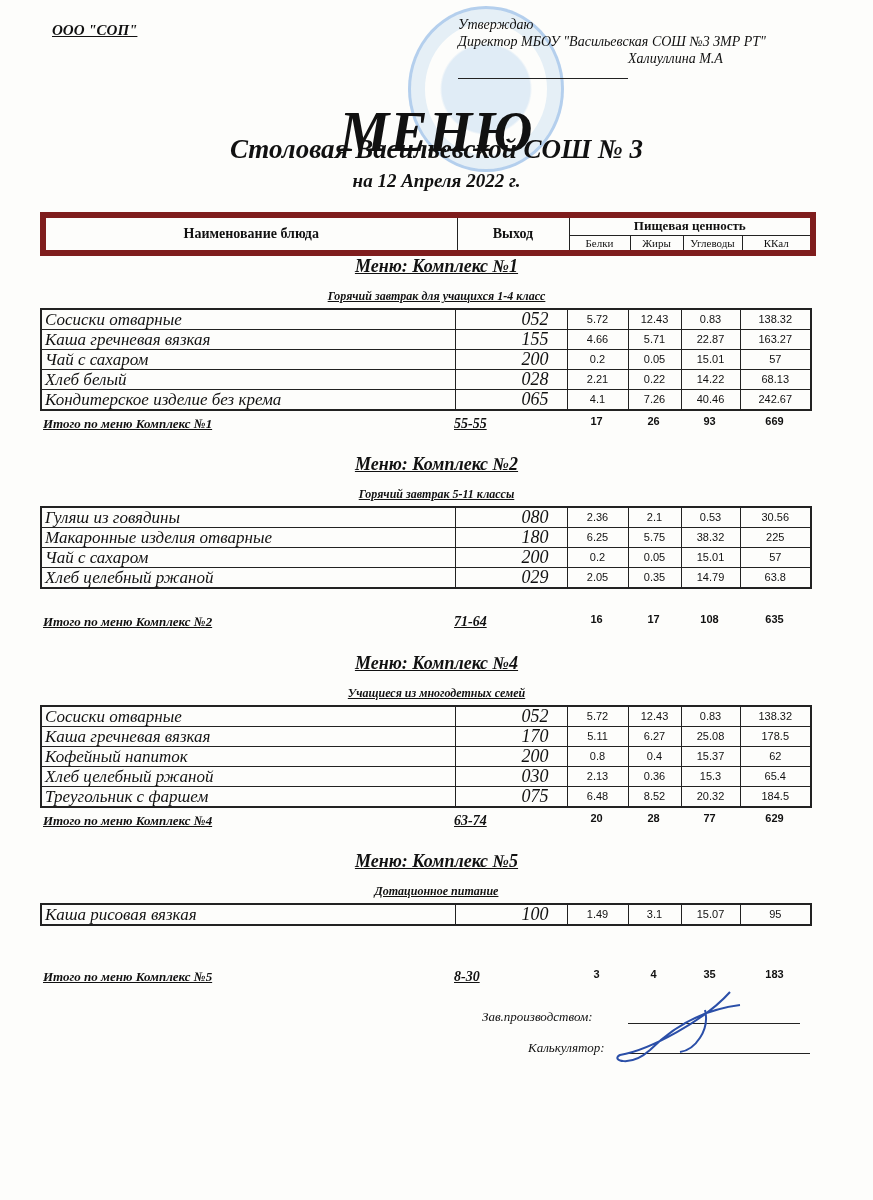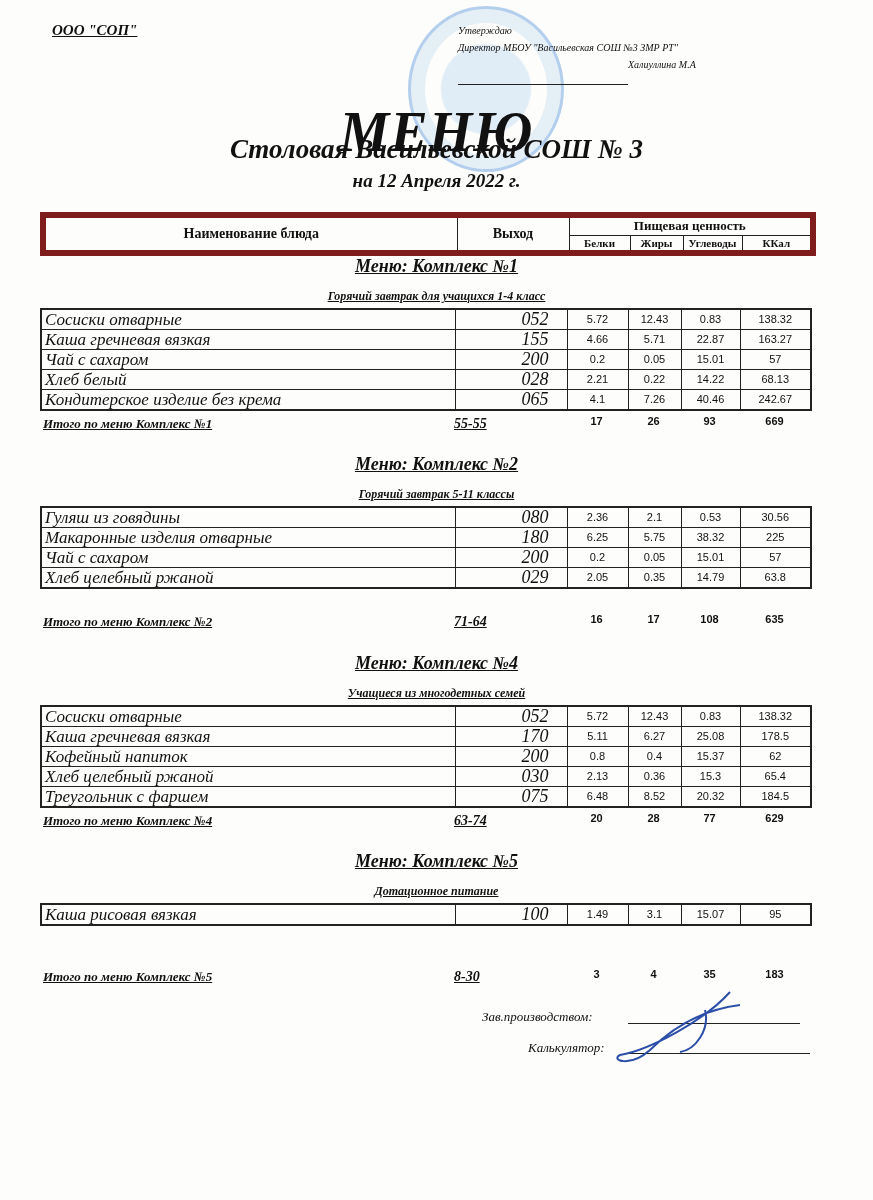--- a/index.html
+++ b/index.html
@@ -2,38 +2,38 @@
 <html><head>
 <meta charset="utf-8">
 <style>
   html, body { margin: 0; padding: 0; }
   body {
     width: 873px; height: 1200px; background: #fdfdfb; position: relative; overflow: hidden;
     font-family: "Liberation Serif", serif; color: #111;
   }
   .abs { position: absolute; }
   .org { left: 52px; top: 22px; font-size: 15px; font-weight: bold; font-style: italic; text-decoration: underline; }
-  .approve { left: 458px; top: 22px; font-size: 10px; font-style: italic; line-height: 17px; }
+  .approve { left: 458px; top: 16px; font-size: 14px; font-style: italic; line-height: 17px; }
   .approve .name { display: block; padding-left: 170px; }
   .approve .sigline { position: absolute; left: 0; top: 62px; width: 170px; border-bottom: 1px solid #222; }
   .stamp {
     left: 408px; top: 6px; width: 150px; height: 160px; border-radius: 50%;
     border: 3px solid rgba(90,150,220,0.45); box-shadow: inset 0 0 0 14px rgba(120,175,230,0.18);
     background: radial-gradient(circle, rgba(110,170,230,0.20) 0 40%, rgba(255,255,255,0) 42%);
   }
   .title { left: 0; width: 873px; text-align: center; font-style: italic; font-weight: bold; }
   .t1 { top: 76px; font-size: 56px; letter-spacing: 1px; margin-top: 24px; }
   .t2 { top: 134px; font-size: 27px; }
   .t3 { top: 170px; font-size: 19px; }
 
   table { border-collapse: collapse; position: absolute; left: 40px; width: 770px; table-layout: fixed; }
   col.c-name { width: 414px; } col.c-out { width: 112px; } col.c-b { width: 61px; }
   col.c-f { width: 53px; } col.c-u { width: 59px; } col.c-k { width: 71px; }
   .hdr { top: 212px; border: 6px solid #7f1d1d; }
-  .hdr td { border: 1px solid #222; text-align: center; font-family: "Liberation Serif", serif; padding: 0; font-weight: bold; }
+  .hdr td { border: 1px solid #222; text-align: center; font-family: "Liberation Serif", serif; padding: 0; }
   .hdr .h-big { font-weight: bold; font-size: 14px; height: 32px; }
   .hdr .h-pv { font-weight: bold; font-size: 13px; height: 16px; }
   .hdr .h-small { font-size: 11px; height: 14px; }
 
   .sect { left: 0; width: 873px; text-align: center; font-style: italic; font-weight: bold; text-decoration: underline; }
   .sect-title { font-size: 18px; }
   .sect-sub { font-size: 12px; }
 
   .menu { border: 2px solid #222; }
   .menu td { border: 1px solid #222; height: 19px; padding: 0; line-height: 19px; }

